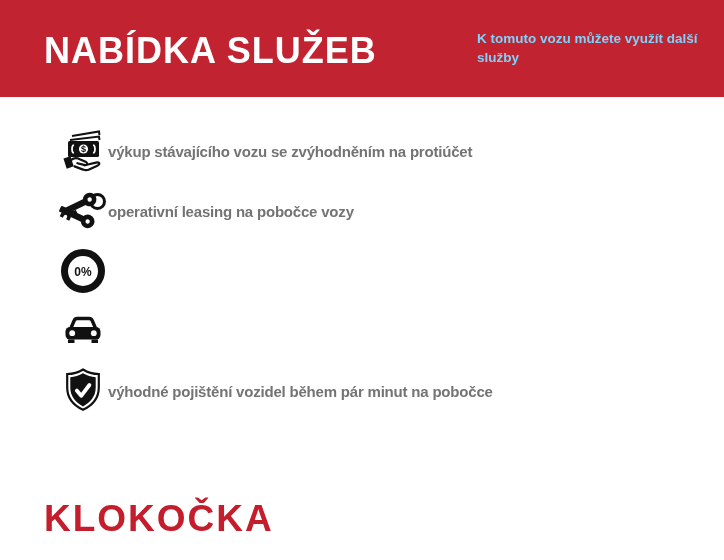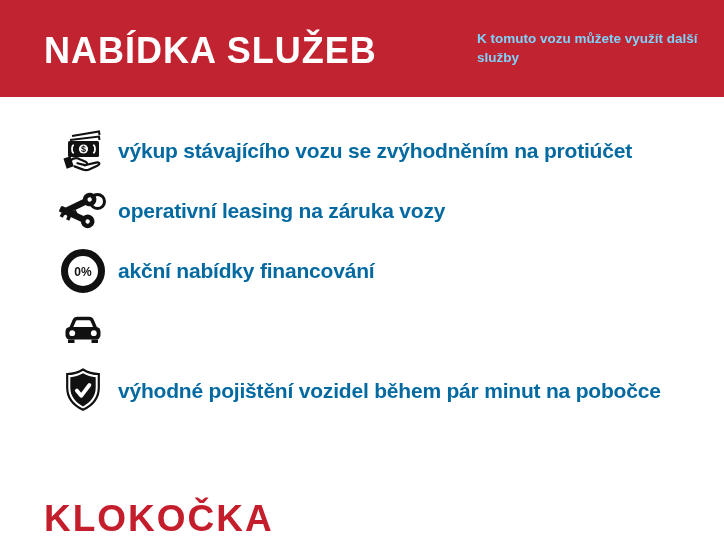--- a/index.html
+++ b/index.html
@@ -63,24 +63,23 @@
   .service-icon {
     width: 50px;
     height: 50px;
     flex: 0 0 50px;
     display: flex;
     align-items: center;
     justify-content: center;
   }
   .service-icon svg { display: block; }
   .service-label {
-    margin-left: 10px;
-    font-size: 21px;
+    font-size: 15px;
     font-weight: 700;
-    color: #0369a1;
+    color: #737373;
     letter-spacing: -0.2px;
     white-space: nowrap;
   }
   
   .logo {
     position: absolute;
     left: 44px;
     top: 500px;
     font-size: 37px;
     font-weight: 700;
@@ -139,31 +138,30 @@
             <g transform="rotate(25 22 31)">
               <rect x="-1" y="28" width="26" height="6.5" rx="1.5"></rect>
               <rect x="2" y="34.5" width="3.5" height="4"></rect>
               <rect x="9" y="34.5" width="3.5" height="4"></rect>
               <circle cx="29.5" cy="31.3" r="6.8"></circle>
               <circle cx="29.5" cy="31.3" r="2.2" fill="#fff"></circle>
             </g>
           </g>
         </svg>
       </span>
-      <span class="service-label">operativní leasing na záruka vozy</span>
+      <span class="service-label">operativní leasing na pobočce vozy</span>
     </div>
 
     <div class="service-row">
       <span class="service-icon">
         <svg viewBox="0 0 48 48" width="48" height="48">
           <circle cx="24" cy="24" r="18.5" fill="none" stroke="#111" stroke-width="7"></circle>
           <text x="24" y="28.5" font-size="12" font-weight="bold" text-anchor="middle" fill="#111">0%</text>
         </svg>
       </span>
-      <span class="service-label">akční nabídky financování</span>
     </div>
 
     <div class="service-row">
       <span class="service-icon">
         <svg viewBox="0 0 48 48" width="48" height="48">
           <path d="M12 21 l3.2 -7.5 q0.8 -2 3.2 -2 h11.6 q2.4 0 3.2 2 l3.2 7.5" fill="none" stroke="#111" stroke-width="3.4"></path>
           <rect x="6.5" y="20" width="35" height="12.5" rx="4.5" fill="#111"></rect>
           <circle cx="13.2" cy="26.2" r="2.9" fill="#fff"></circle>
           <circle cx="34.8" cy="26.2" r="2.9" fill="#fff"></circle>
           <rect x="9" y="32.5" width="6.5" height="3.5" fill="#111"></rect>

